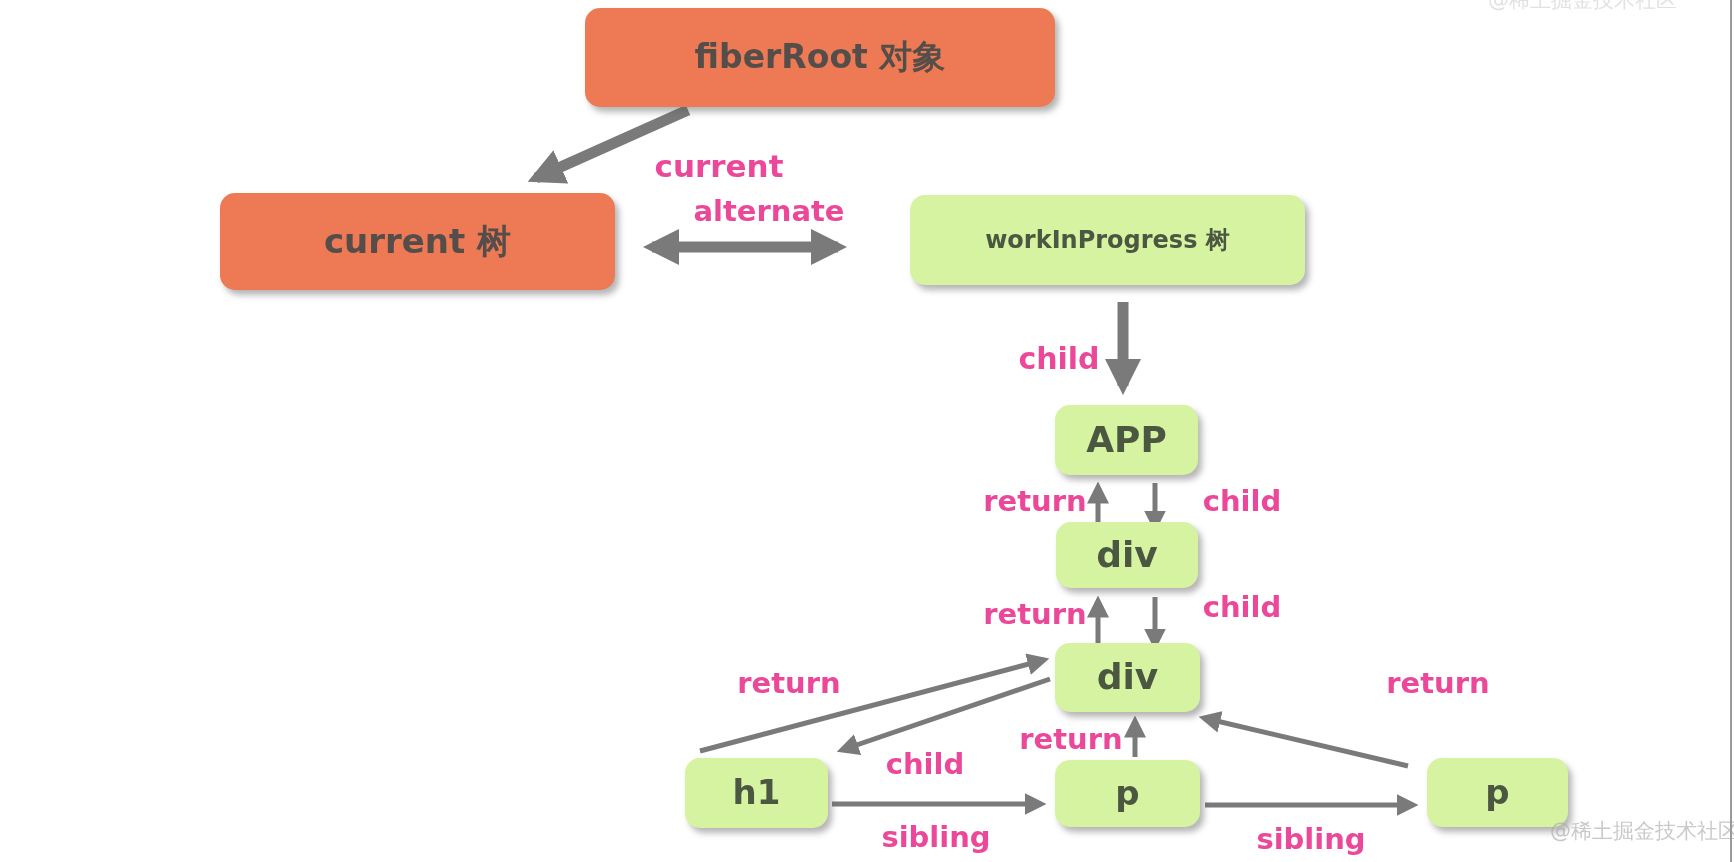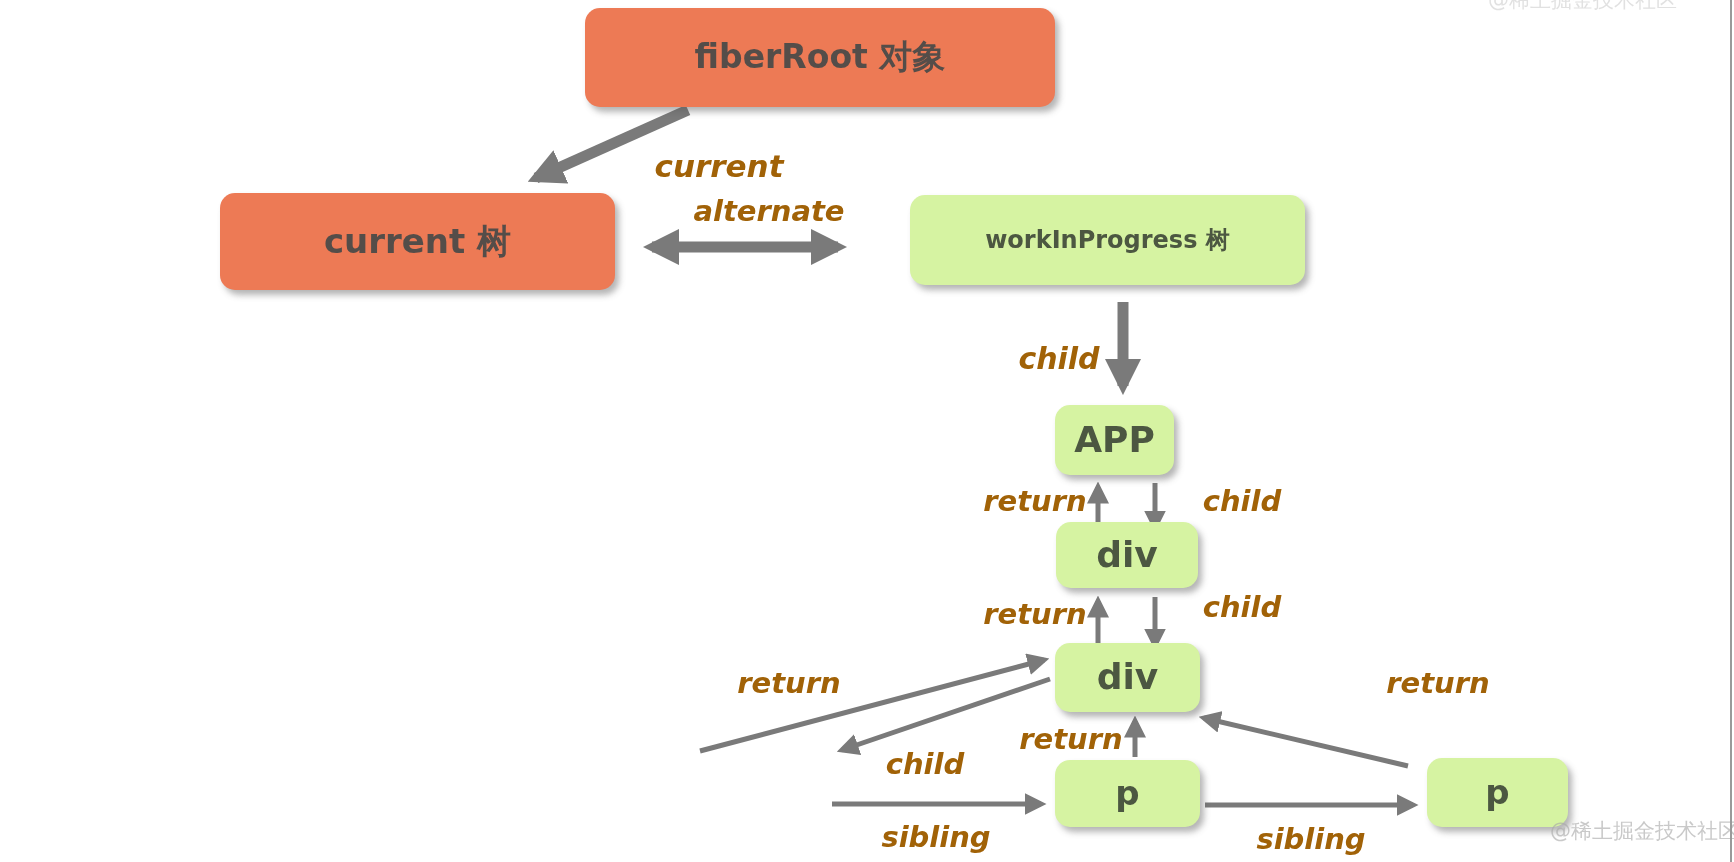--- a/index.html
+++ b/index.html
@@ -23,23 +23,22 @@
     text-align: center;
     box-shadow: 4px 5px 6px rgba(90,90,90,0.45);
     line-height: 1.28;
   }
   .node.orange { background: #ed7a55; color: #544d49; }
   .node.green  { background: #d6f3a2; color: #4c5741; }
   .edge-label {
     position: absolute;
     transform: translate(-50%, -50%);
     font-weight: bold;
-    color: #a16207;
+    color: #ec4899;
     white-space: nowrap;
-    font-style: italic;
   }
   #watermark {
     position: absolute;
     left: 1550px;
     top: 817px;
     font-size: 21px;
     color: rgba(168,168,168,0.62);
     white-space: nowrap;
   }
   #watermark-top-clip {
@@ -114,32 +113,35 @@
   </div>
 
   <div class="node orange" style="left:220px; top:193px; width:395px; height:97px; font-size:34px;text-align:right;">
     <div>current 树</div>
   </div>
 
   <div class="node green" style="left:910px; top:195px; width:395px; height:90px; font-size:24px;">
     <div>workInProgress 树</div>
   </div>
 
-  <div class="node green" style="left:1055px; top:405px; width:119px; height:70px; font-size:36px;">
+  <div class="node green" style="left:1055px; top:405px; width:143px; height:70px; font-size:36px;">
     <div>APP</div>
   </div>
 
   <div class="node green" style="left:1056px; top:522px; width:142px; height:66px; font-size:36px;">
     <div>div</div>
   </div>
 
   <div class="node green" style="left:1055px; top:643px; width:145px; height:69px; font-size:36px;">
     <div>div</div>
   </div>
 
+  <div class="node green" style="left:685px; top:758px; width:143px; height:70px; font-size:34px;">
+    <div>h1</div>
+  </div>
 
   <div class="node green" style="left:1055px; top:760px; width:145px; height:67px; font-size:34px;">
     <div>p</div>
   </div>
 
   <div class="node green" style="left:1427px; top:758px; width:141px; height:69px; font-size:34px;">
     <div>p</div>
   </div>
 
   <div class="edge-label" style="left:719px; top:166px; font-size:31px;">current</div>

